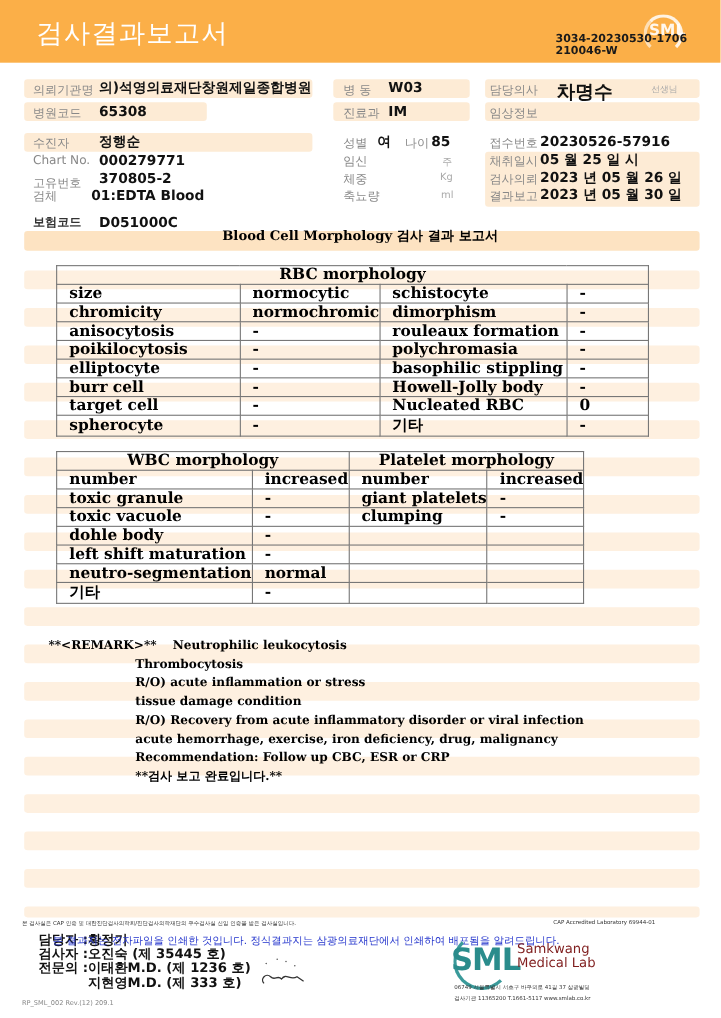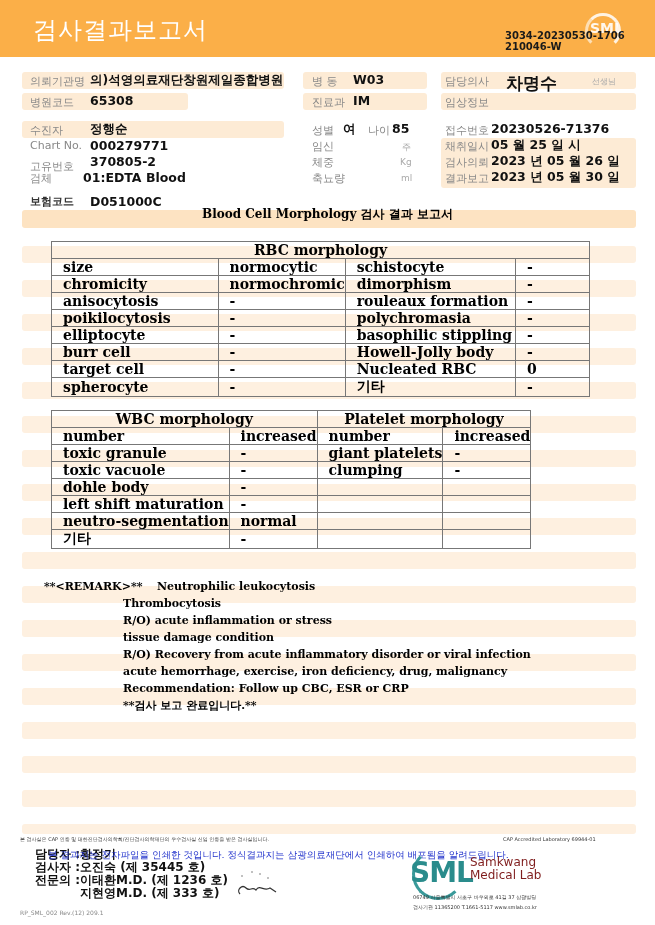--- a/index.html
+++ b/index.html
@@ -96,21 +96,21 @@
 <div class="unit" style="left:400px;top:157px;">Kg</div>
 <div class="lbl" style="left:312px;top:171px;">축뇨량</div>
 <div class="unit" style="left:401px;top:173px;">ml</div>
 
 <div class="lbl" style="left:445px;top:74px;">담당의사</div>
 <div class="val" style="left:506px;top:72px;font-size:17px;">차명수</div>
 <div class="lbl" style="left:592px;top:76px;font-size:8px;color:#aaa;">선생님</div>
 <div class="lbl" style="left:445px;top:95px;">임상정보</div>
 
 <div class="lbl" style="left:445px;top:123px;">접수번호</div>
-<div class="val" style="left:491px;top:121px;">20230526-71376</div>
+<div class="val" style="left:491px;top:121px;">20230526-57916</div>
 <div class="lbl" style="left:445px;top:139px;">채취일시</div>
 <div class="val" style="left:491px;top:137px;">05 월 25 일 시</div>
 <div class="lbl" style="left:445px;top:155px;">검사의뢰</div>
 <div class="val" style="left:491px;top:153px;">2023 년 05 월 26 일</div>
 <div class="lbl" style="left:445px;top:171px;">결과보고</div>
 <div class="val" style="left:491px;top:169px;">2023 년 05 월 30 일</div>
 
 <div class="band" style="left:22px;top:210px;width:614px;height:18px;background:#fde3c2;"></div>
 <div class="doc-title">Blood Cell Morphology 검사 결과 보고서</div>
 

